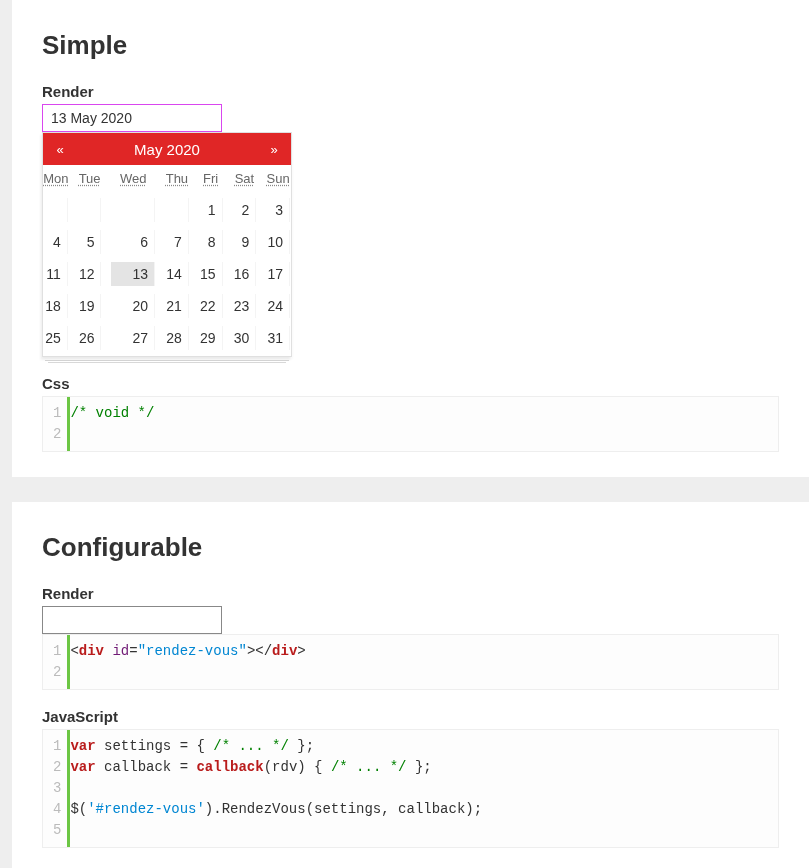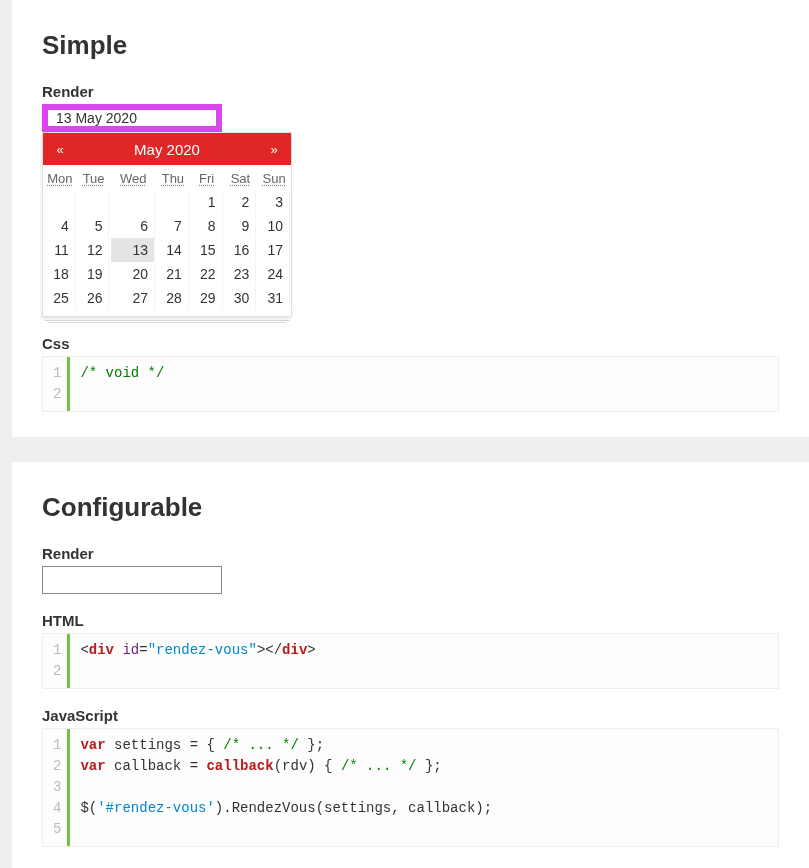--- a/index.html
+++ b/index.html
@@ -27,21 +27,21 @@
     font-weight: 700;
     margin: 0 0 4px 0;
     color: #333;
   }
   h4.label.mt {
     margin-top: 18px;
   }
   .date-input {
     width: 180px;
     height: 28px;
-    border: 6px solid #d946ef;
+    border: 1px solid #d946ef;
     padding: 3px 8px;
     font-size: 14px;
     font-family: inherit;
     color: #333;
     outline: none;
   }
   .date-input.plain {
     border: 1px solid #888;
   }
   .calendar {
@@ -68,20 +68,21 @@
   }
   .cal-title {
     flex: 1;
     text-align: center;
   }
   .cal-grid {
     display: grid;
     grid-template-columns: repeat(7, 1fr);
     text-align: center;
     padding-bottom: 6px;
+    gap: 8px;
   }
   .cal-dow {
     font-size: 13px;
     color: #666;
     padding: 6px 0 4px 0;
     text-decoration: underline dotted #888;
     text-underline-offset: 2px;
   }
   .cal-cell {
     font-size: 14px;
@@ -110,21 +111,21 @@
   }
   .gutter {
     border-right: 3px solid #6cc644;
     color: #bbb;
     text-align: right;
     padding: 6px 6px 6px 10px;
     user-select: none;
     white-space: pre;
   }
   .code {
-    padding: 6px 10px;
+    padding: 6px 0;
     white-space: pre;
     color: #333;
     overflow-x: auto;
     font-family: Liberation Mono, monospace;
   }
   .cm { color: #008000; }
   .kw { color: #b91c1c; font-weight: 700; }
   .str { color: #0086d2; }
   .attr { color: #701a75; }
 </style>
@@ -197,21 +198,20 @@
 </div>
   </div>
 </div>
 
 <div class="card">
   <h2>Configurable</h2>
 
   <h4 class="label">Render</h4>
   <input class="date-input plain" type="text" value="" style="">
 
-  <h4 class="label mt">HTML</h4>
   <div class="codeblock">
     <div class="gutter" id="html-gutter">1
 2</div>
     <div class="code"><span>&lt;</span><span class="kw">div</span><span class="attr"> id</span><span>=</span><span class="str">"rendez-vous"</span><span>&gt;</span><span>&lt;/</span><span class="kw">div</span><span>&gt;</span>
 </div>
   </div>
 
   <h4 class="label mt">JavaScript</h4>
   <div class="codeblock">
     <div class="gutter" id="js-gutter">1

